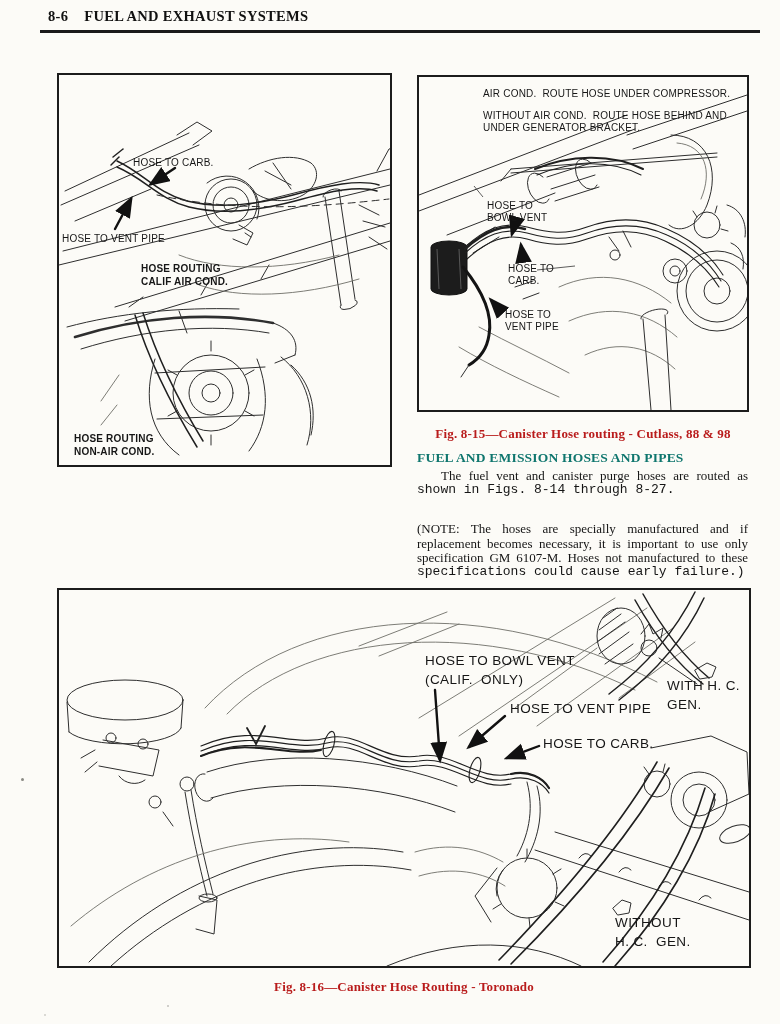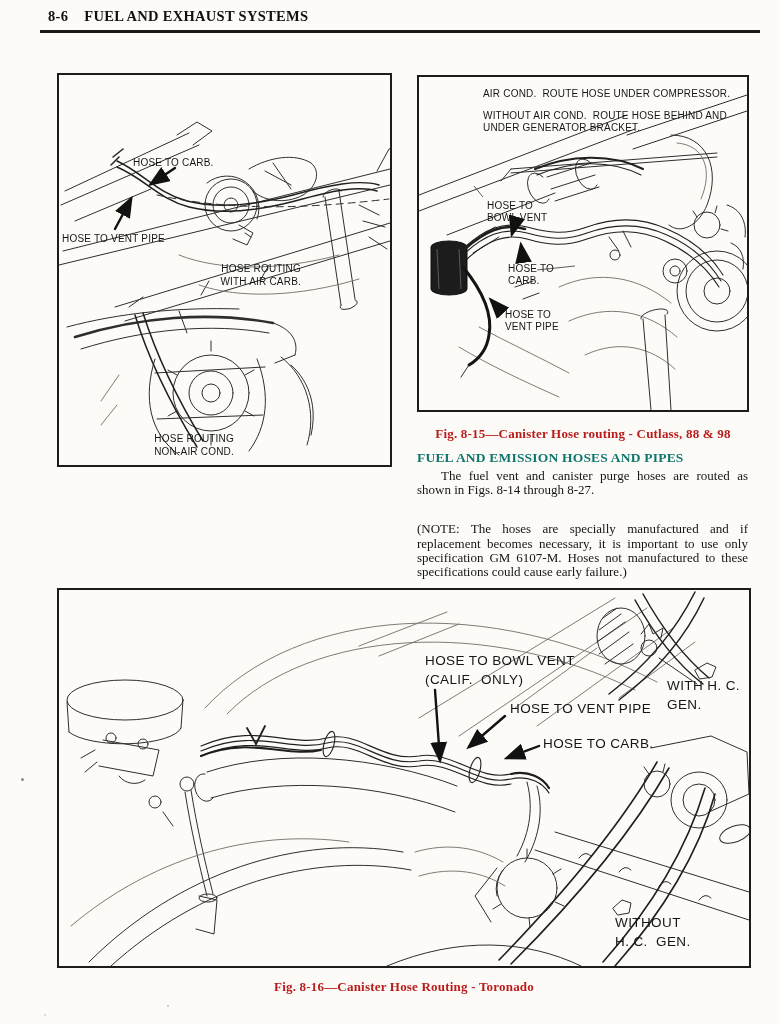--- a/index.html
+++ b/index.html
@@ -15,29 +15,29 @@
   
   .figbox{position:absolute;border:2px solid #1c1c1c;background:transparent;}
   #box814{left:57px;top:73px;width:331px;height:390px;}
   #box815{left:417px;top:75px;width:328px;height:333px;}
   #box816{left:57px;top:588px;width:690px;height:376px;}
   .figbox svg{position:absolute;left:0;top:0;}
   
   .lab{position:absolute;font-family:"Liberation Sans",sans-serif;font-size:10px;line-height:12.2px;
        letter-spacing:.2px;color:#161616;white-space:pre;}
   .lab16{font-size:13.5px;line-height:16px;letter-spacing:.4px;}
-  .ctr{text-align:right;}
+  .ctr{text-align:left;font-weight:bold;}
   
   .caption{position:absolute;font-family:"Liberation Serif",serif;font-weight:bold;font-size:13px;
            color:#b91c1c;text-align:center;letter-spacing:.2px;}
   
   .textcol{position:absolute;left:417px;width:331px;}
   .sechead{font-weight:bold;font-size:13.5px;letter-spacing:.2px;color:#0f766e;}
   .bodyline{font-size:13px;line-height:14.2px;text-align:justify;text-align-last:justify;}
-  .bodyline.lastline{text-align-last:left;}
+  .bodyline.lastline{text-align-last:left;font-family:Liberation Mono, monospace;}
   .indent{text-indent:24px;}
   .speck{position:absolute;background:#8a8a84;border-radius:50%;}
   .sk{stroke:#2e2e2e;fill:none;stroke-width:1;stroke-linecap:round;stroke-linejoin:round;}
   .skf{stroke:#6e6e68;fill:none;stroke-width:.9;stroke-linecap:round;}
   .skh{stroke:#1f1f1f;fill:none;stroke-width:1.5;stroke-linecap:round;}
   .arr{stroke:#111;fill:none;stroke-width:2.4;stroke-linecap:round;}
   .thin{stroke:#333;fill:none;stroke-width:.8;}
 </style>
 </head>
 <body>
@@ -126,21 +126,21 @@
         <path d="M84,238 C98,282 122,330 144,366"></path>
       </g>
       <g>
         <path d="M116,93 L92,109" class="arr" marker-end="url(#ah14)"></path>
         <path d="M56,154 L72,124" class="arr" marker-end="url(#ah14)"></path>
       </g>
     </svg>
     <div class="lab" style="left:74px;top:82px;">HOSE TO CARB.</div>
     <div class="lab" style="left:3px;top:158px;">HOSE TO VENT PIPE</div>
     <div class="lab ctr" style="left:82px;top:188px;width:160px;">HOSE ROUTING</div>
-    <div class="lab ctr" style="left:82px;top:201px;width:160px;">WITH AIR CARB.</div>
+    <div class="lab ctr" style="left:82px;top:201px;width:160px;">CALIF AIR COND.</div>
     <div class="lab ctr" style="left:15px;top:358px;width:160px;">HOSE ROUTING</div>
     <div class="lab ctr" style="left:15px;top:371px;width:160px;">NON-AIR COND.</div>
   </div>
 
   <div class="figbox" id="box815">
     <svg width="328" height="333" viewBox="0 0 328 333">
       <defs>
         <marker id="ah15" markerWidth="9" markerHeight="8" refX="7.5" refY="3.5" orient="auto">
           <path d="M0,0 L9,3.5 L0,7 z" fill="#111"></path>
         </marker>

